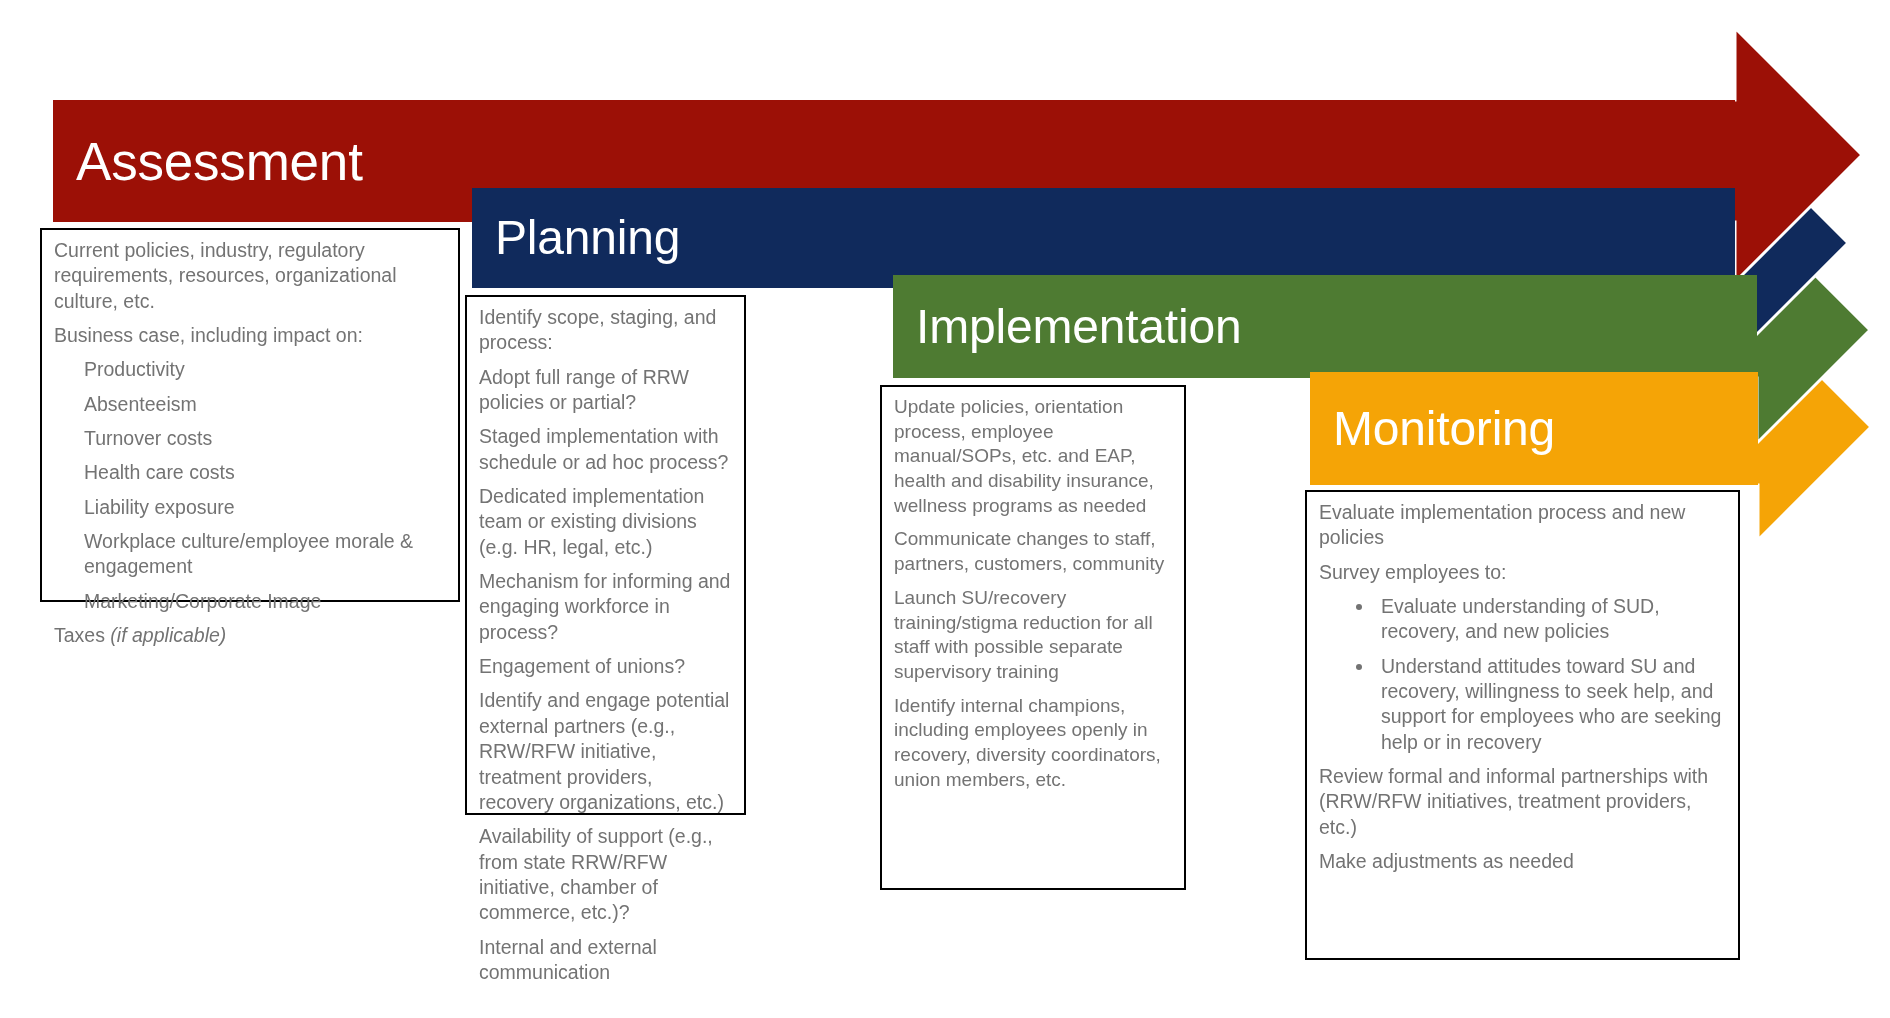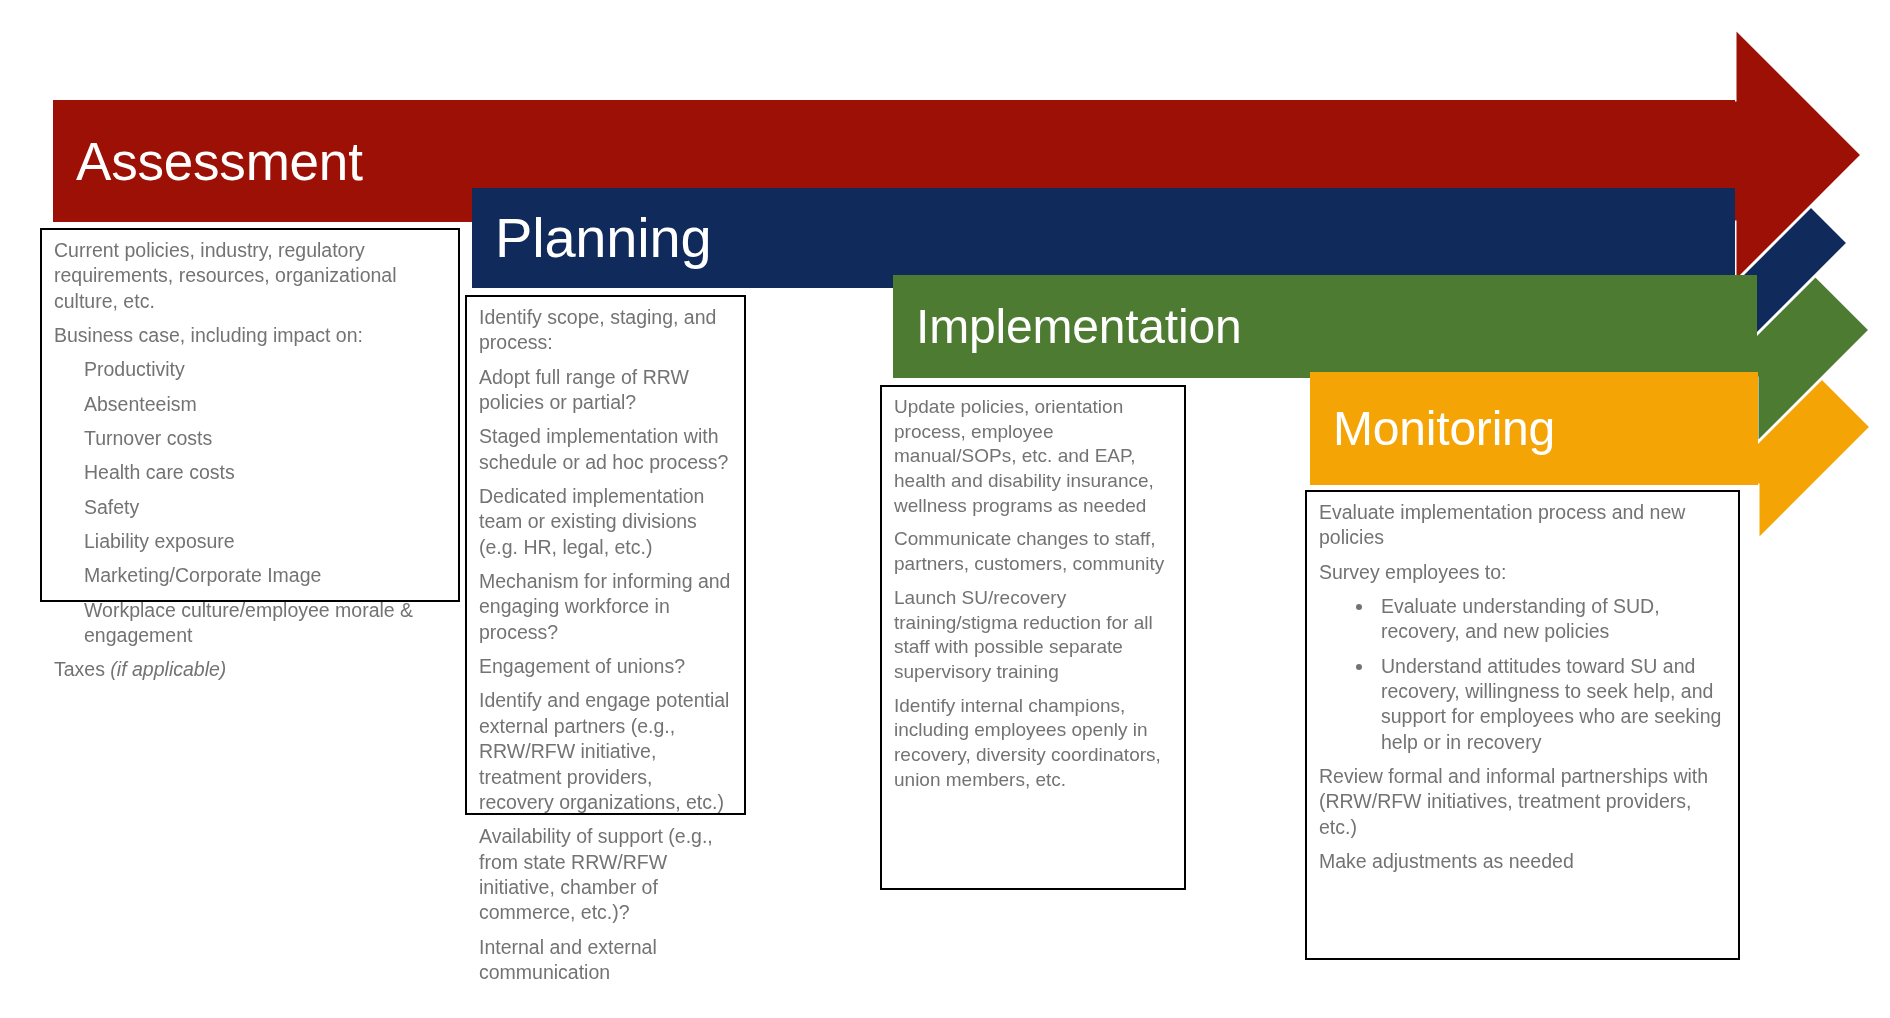--- a/index.html
+++ b/index.html
@@ -46,21 +46,21 @@
     font-weight: 400;
     letter-spacing: -0.2px;
     line-height: 1;
     white-space: nowrap;
   }
 
   #bar-assessment     { left: 53px;   top: 100px; width: 1682px; height: 122px; background: #9c1006; }
   #bar-assessment .phase-title   { font-size: 53px; padding-left: 5px; }
 
   #bar-planning       { left: 472px;  top: 188px; width: 1263px; height: 100px; background: #102a5c; }
-  #bar-planning .phase-title     { font-size: 56px; padding-left: 5px; text-align: center; }
+  #bar-planning .phase-title     { font-size: 48px; padding-left: 5px; text-align: center; }
 
   #bar-implementation { left: 893px;  top: 275px; width: 864px;  height: 103px; background: #4e7b32; }
   #bar-implementation .phase-title { font-size: 48px; padding-left: 5px; text-align: right; }
 
   #bar-monitoring     { left: 1310px; top: 372px; width: 448px;  height: 113px; background: #f5a406; }
   #bar-monitoring .phase-title   { font-size: 48px; padding-left: 5px; }
 
   
   .content-box {
     position: absolute;
@@ -135,24 +135,23 @@
     <span class="phase-title">Monitoring</span>
   </div>
 
   <div class="content-box" id="box-assessment">
       <p>Current policies, industry, regulatory requirements, resources, organizational culture, etc.</p>
       <p>Business case, including impact on:</p>
       <p class="indented">Productivity</p>
       <p class="indented">Absenteeism</p>
       <p class="indented">Turnover costs</p>
       <p class="indented">Health care costs</p>
-      <p class="indented">Safety</p>
       <p class="indented">Liability exposure</p>
+      <p class="indented">Workplace culture/employee morale &amp; engagement</p>
       <p class="indented">Marketing/Corporate Image</p>
-      <p class="indented">Workplace culture/employee morale &amp; engagement</p>
       <p>Taxes <span class="em">(if applicable)</span></p>
     </div>
 
   <div class="content-box" id="box-planning">
       <p>Identify scope, staging, and process:</p>
       <p>Adopt full range of RRW policies or partial?</p>
       <p>Staged implementation with schedule or ad hoc process?</p>
       <p>Dedicated implementation team or existing divisions (e.g. HR, legal, etc.)</p>
       <p>Mechanism for informing and engaging workforce in process?</p>
       <p>Engagement of unions?</p>

